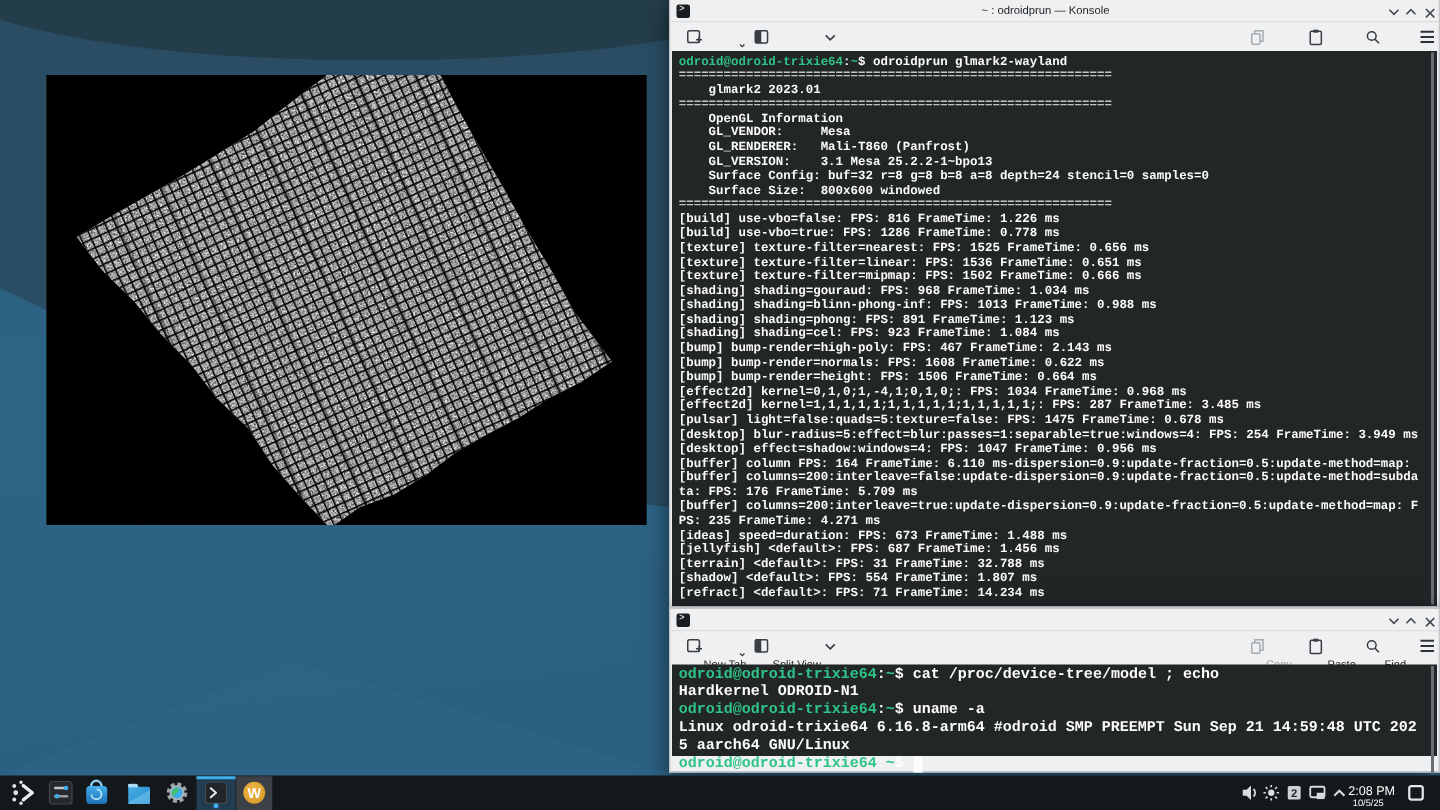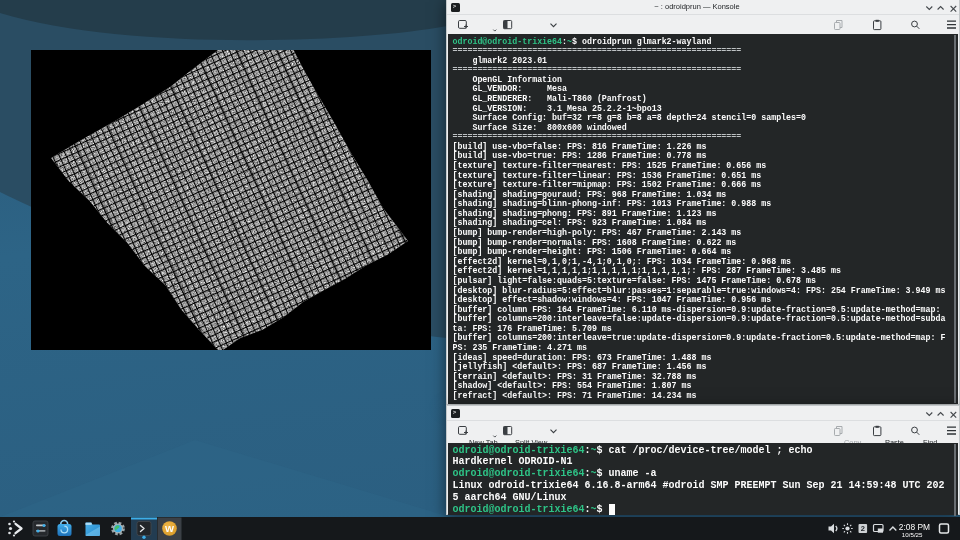--- a/index.html
+++ b/index.html
@@ -182,21 +182,21 @@
       <g stroke="#2f3337" stroke-width="1.3">
         <path d="M500 5.2 h9 M500 8.6 h9 M500 12 h9"></path>
       </g>
     </svg>
     <span class="tb" style="left:22px;">New Tab</span>
     <span class="tb" style="left:68px;">Split View</span>
     <span class="tb" style="left:397px; color:#9da1a5;">Copy</span>
     <span class="tb" style="left:438px;">Paste</span>
     <span class="tb" style="left:476px;">Find...</span>
   </div>
-  <div class="term" style="top:37px; height:72px;">
+  <div class="term" style="top:37px; height:61px;">
     <pre class="t2" id="pre2"><span class="gr">odroid@odroid-trixie64</span>:<span class="gr">~</span>$ cat /proc/device-tree/model ; echo
 Hardkernel ODROID-N1
 <span class="gr">odroid@odroid-trixie64</span>:<span class="gr">~</span>$ uname -a
 Linux odroid-trixie64 6.16.8-arm64 #odroid SMP PREEMPT Sun Sep 21 14:59:48 UTC 202
 5 aarch64 GNU/Linux
 <span class="gr">odroid@odroid-trixie64</span>:<span class="gr">~</span>$ <span style="background:#fcfcfc; color:#232627;"> </span></pre>
     <div class="sb" style="top:1px; height:72px;"></div>
   </div>
 </div>
 

